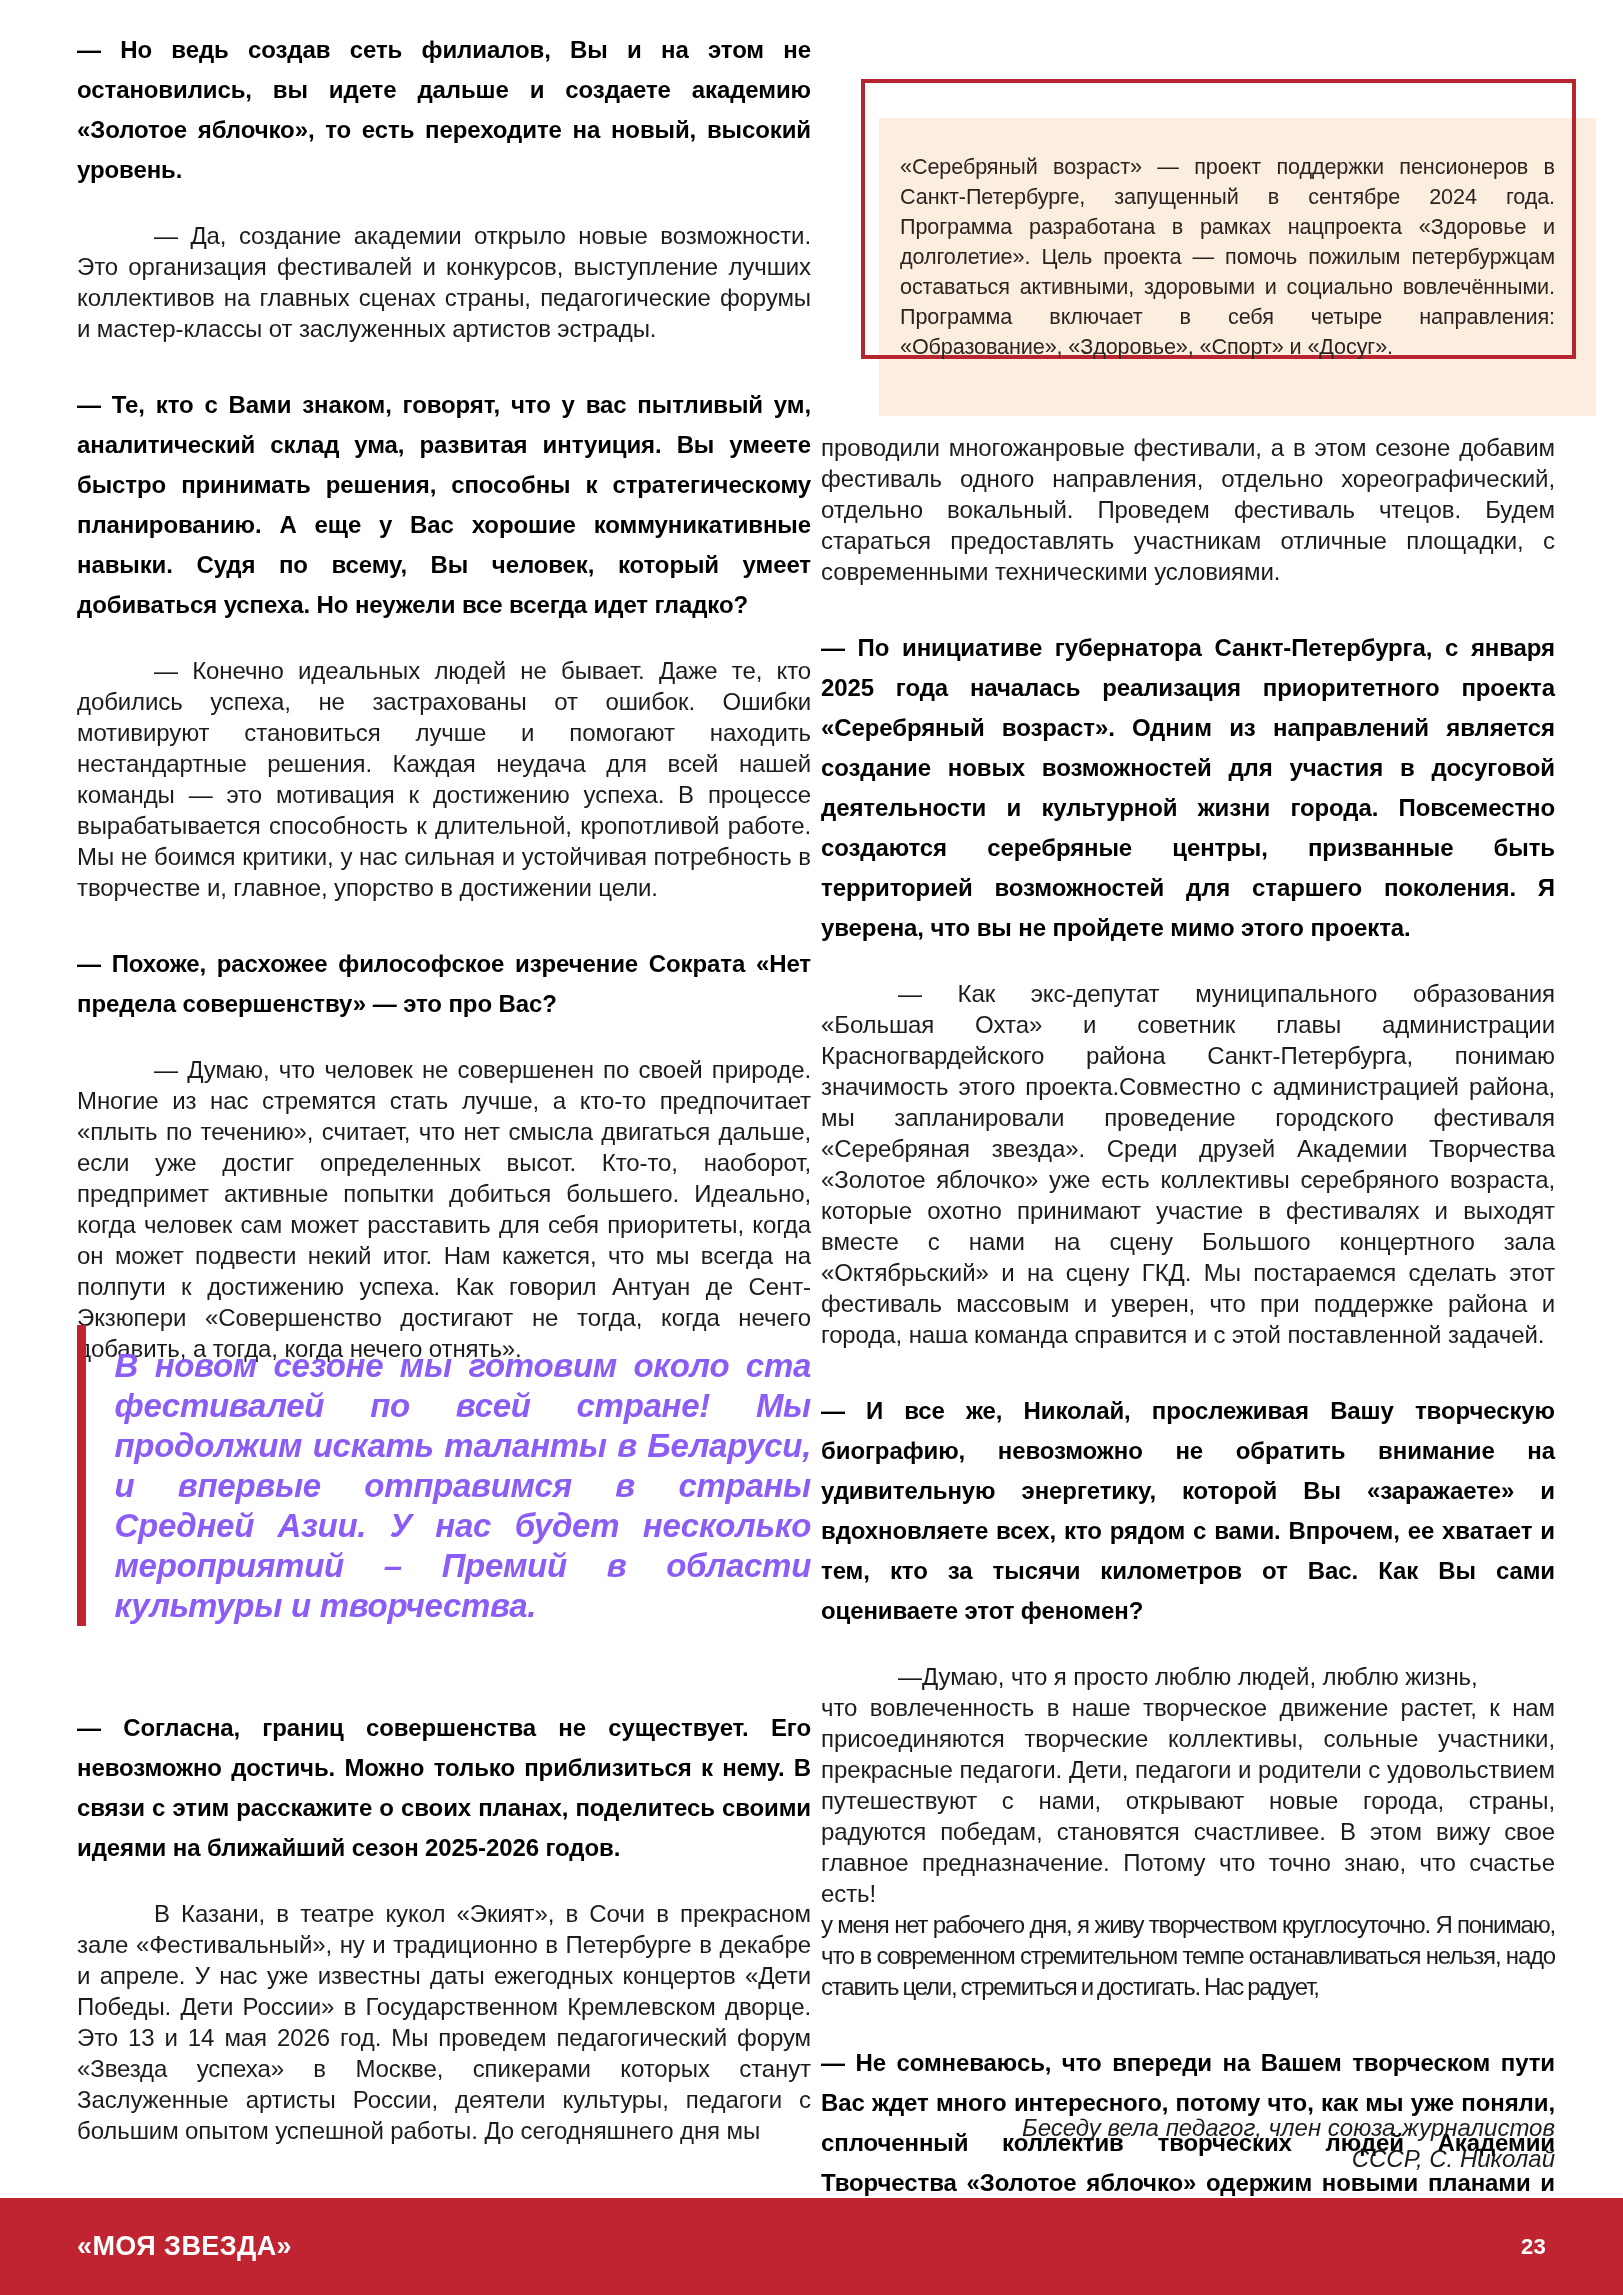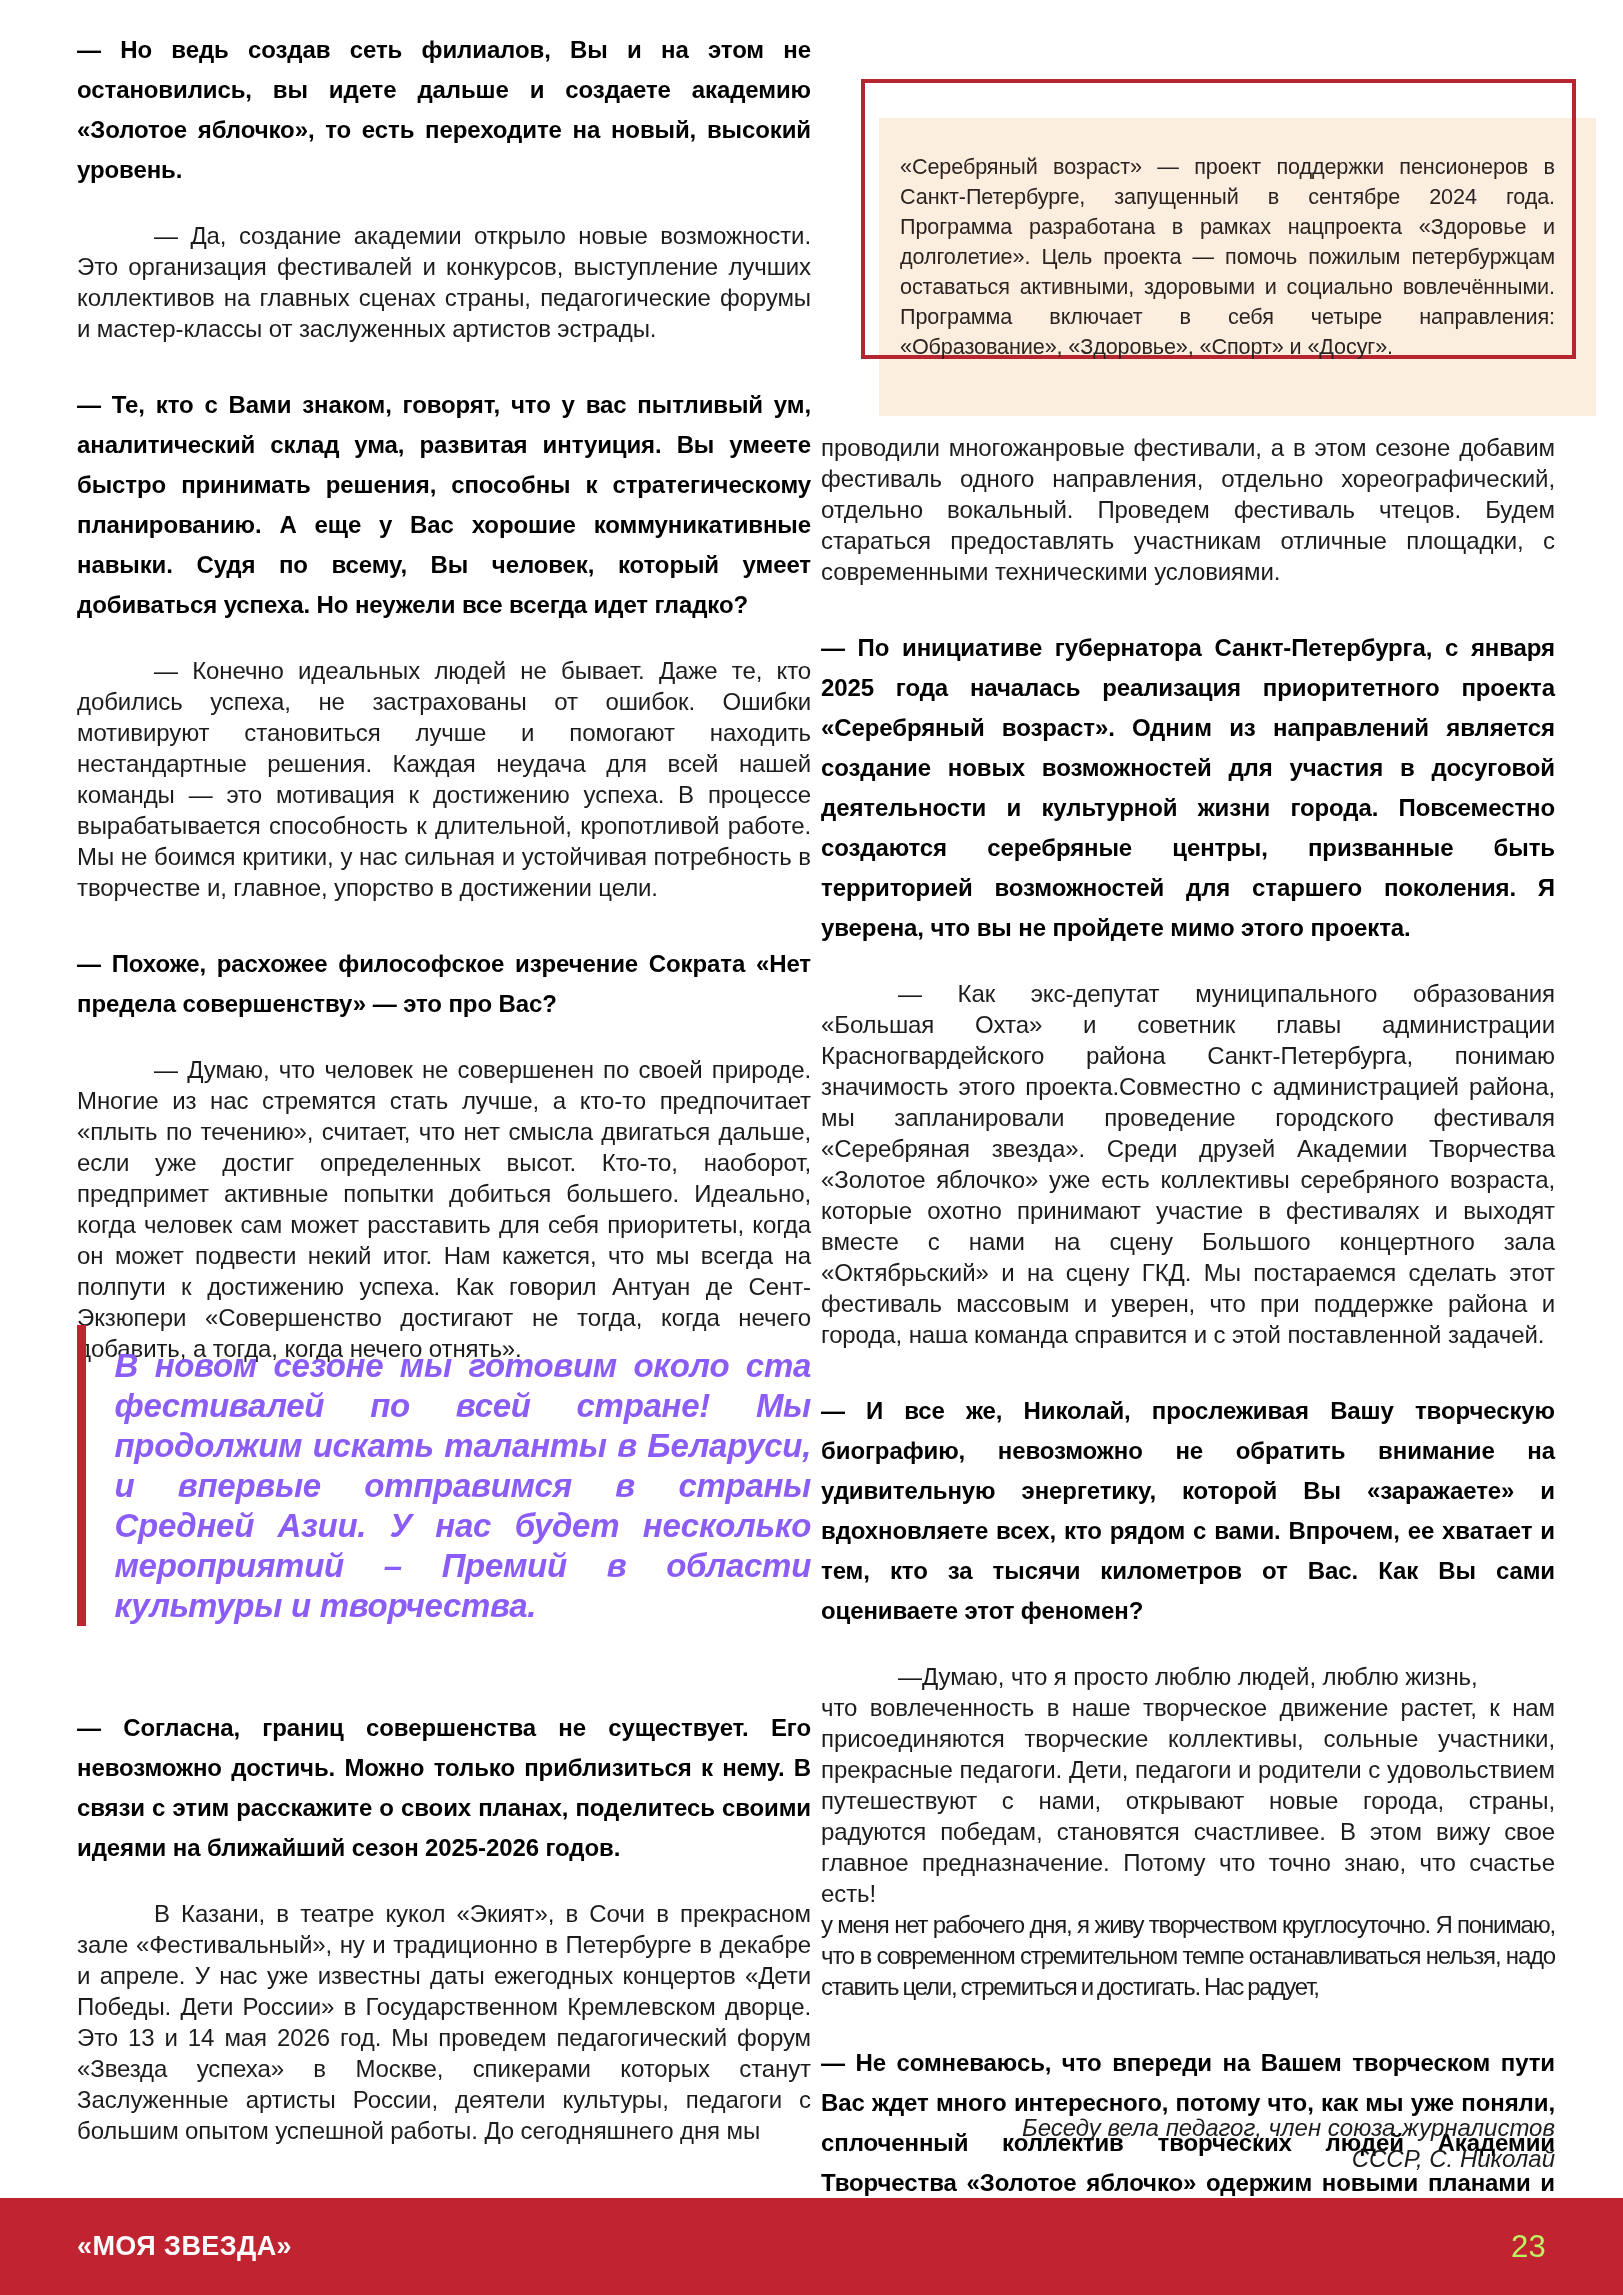--- a/index.html
+++ b/index.html
@@ -155,23 +155,23 @@
     box-sizing: border-box;
     padding: 0 77px 0 77px;
   }
   .footer-title {
     color: #ffffff;
     font-weight: 700;
     font-size: 27px;
     letter-spacing: 0.4px;
   }
   .footer-page {
-    color: #bef264;
-    font-weight: 400;
-    font-size: 31px;
+    color: #ffffff;
+    font-weight: 700;
+    font-size: 22px;
     letter-spacing: 0.3px;
   }
 </style>
 </head>
 <body>
 
 <div class="page">
 
   <div class="col col-left">
     <div class="spacer-md"></div>

